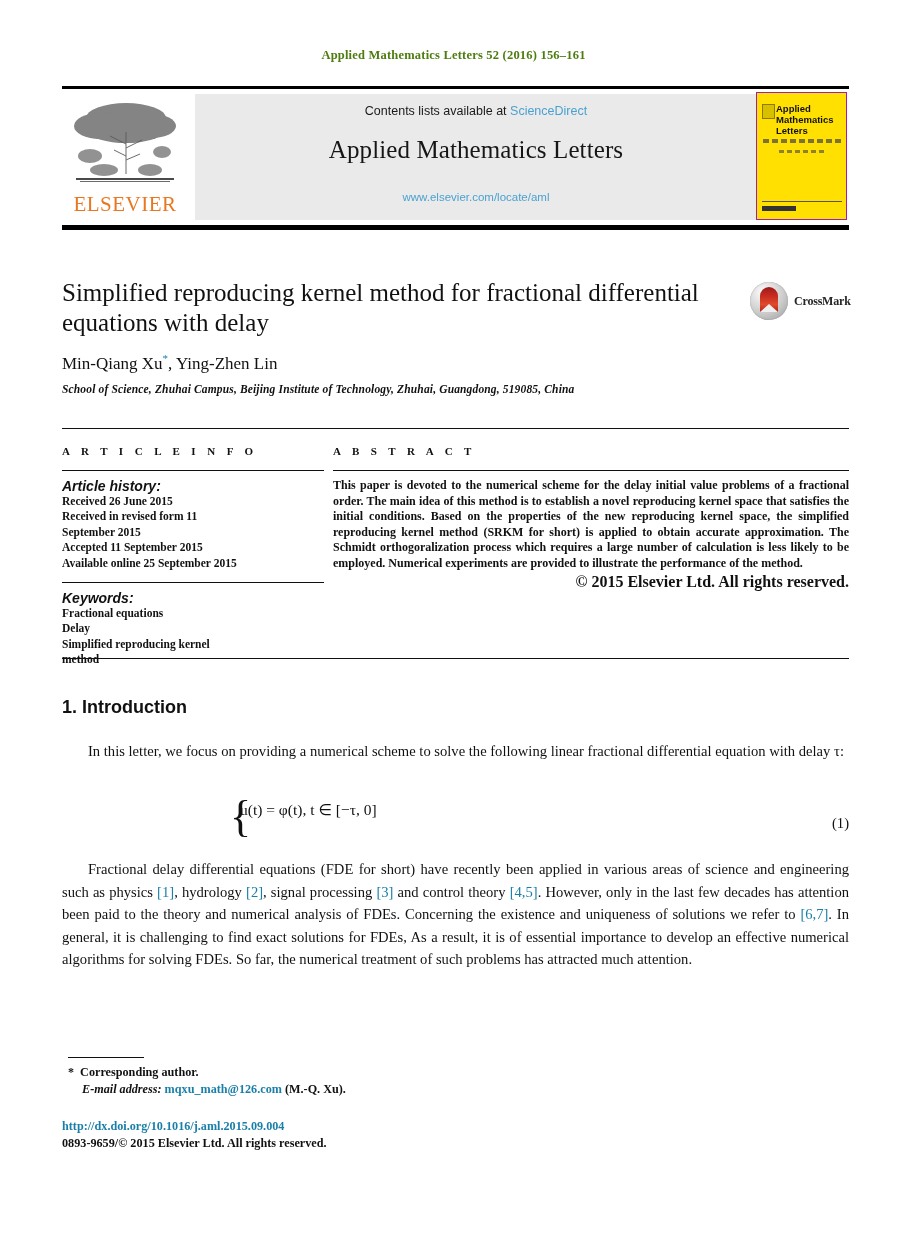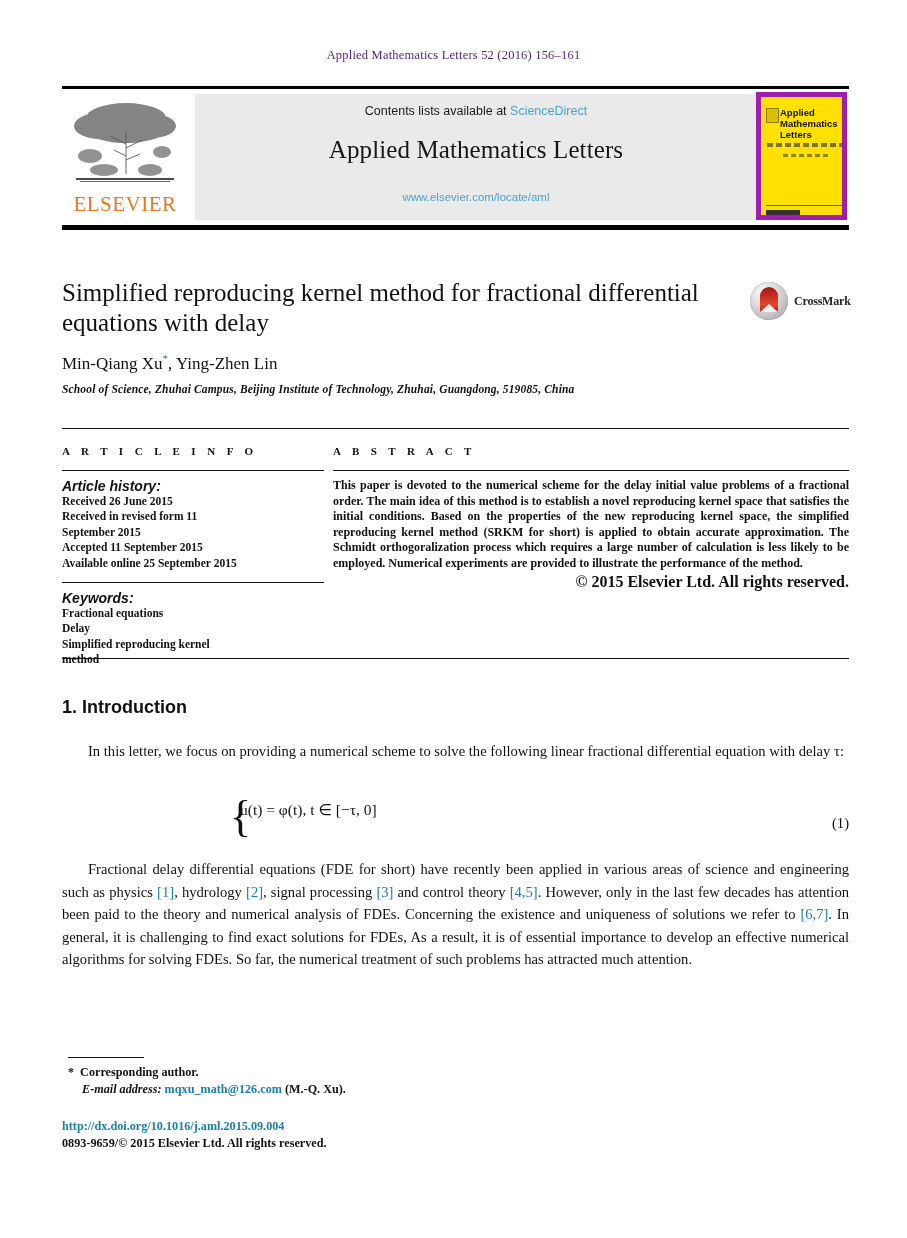--- a/index.html
+++ b/index.html
@@ -22,23 +22,23 @@
     height: 1238px;
   }
 
   
   .running-head {
     position: absolute;
     left: 0; top: 48px;
     width: 907px;
     text-align: center;
     font-family: "Liberation Serif", serif;
-    font-weight: normal;
+    font-weight: bold;
     font-size: 12.5px;
-    color: #4c1d95;
+    color: #4d7c0f;
     letter-spacing: 0.2px;
   }
 
   
   .masthead {
     position: absolute;
     left: 62px; top: 86px;
     width: 787px;
     height: 142px;
   }
@@ -114,21 +114,21 @@
     font-family: "Liberation Sans", sans-serif;
     font-size: 11.5px;
     color: #4ba2d0;
   }
   .cover-thumb {
     position: absolute;
     left: 694px; top: 6px;
     width: 91px;
     height: 128px;
     background: #FFE000;
-    border: 5px solid #a21caf;
+    border: 1px solid #a21caf;
     box-sizing: border-box;
     overflow: hidden;
   }
   .cover-topline {
     position: absolute;
     left: 6px; top: 4px; right: 4px;
     height: 4px;
     display: flex;
     justify-content: space-between;
     font-size: 3.2px;

